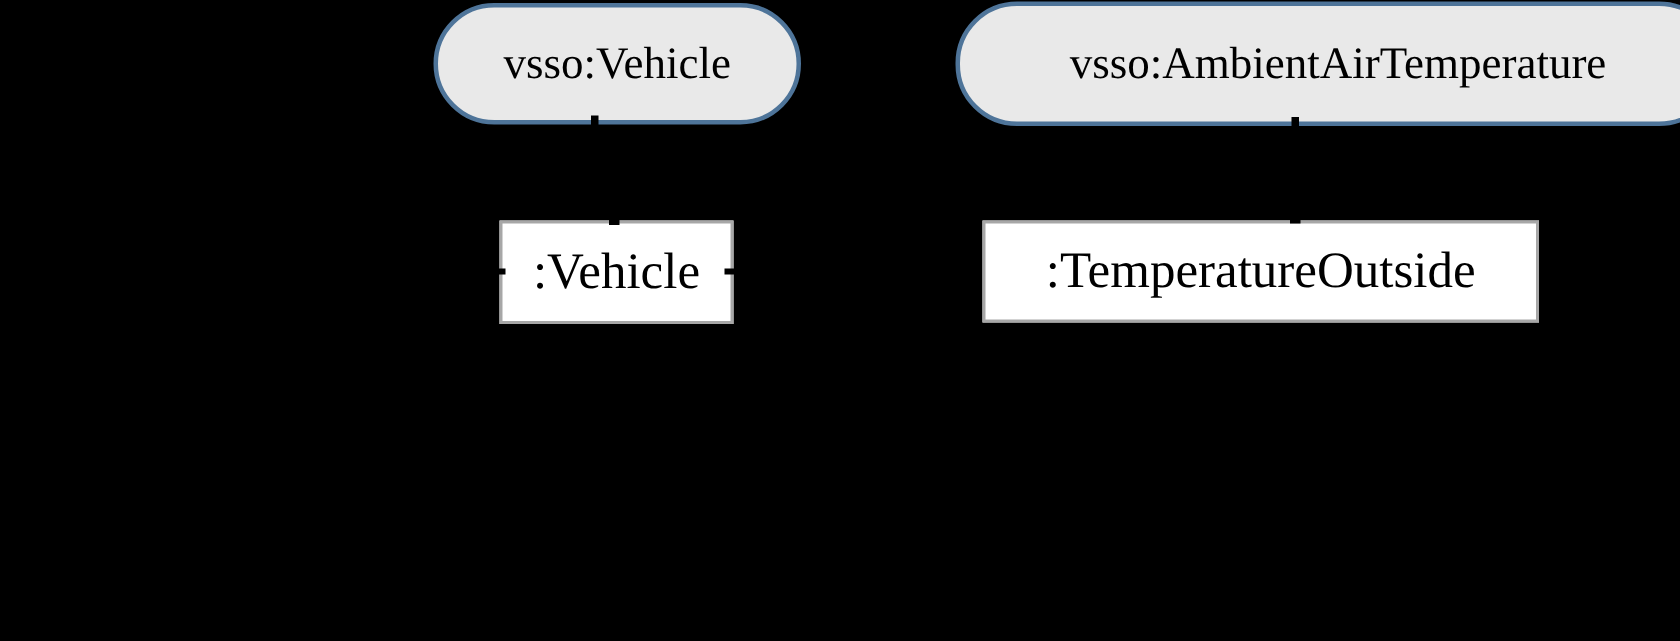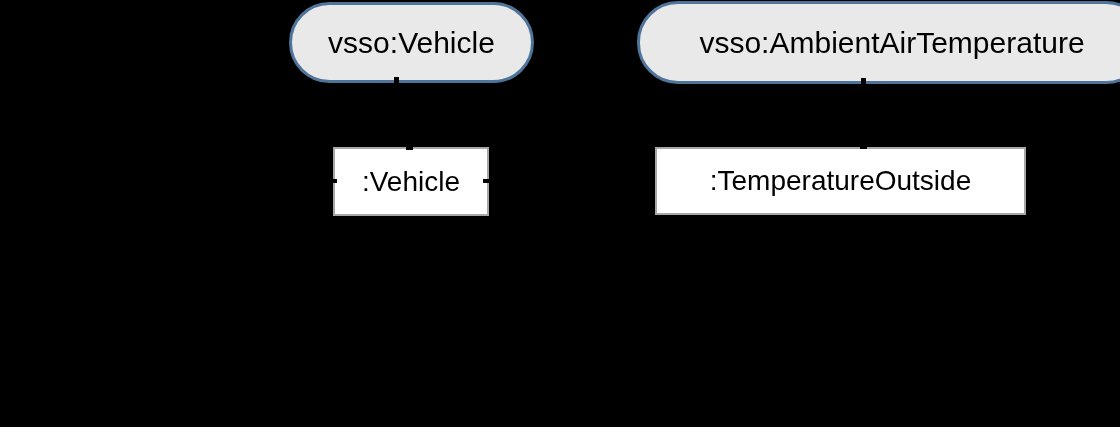--- a/index.html
+++ b/index.html
@@ -6,41 +6,41 @@
     margin: 0;
     padding: 0;
     background: #000000;
   }
   .canvas {
     position: relative;
     width: 1120px;
     height: 427px;
     background: var(--bg, #000000);
     overflow: hidden;
-    font-family: Liberation Sans, sans-serif;
+    font-family: Liberation Serif, serif;
   }
   .node {
     position: absolute;
     box-sizing: border-box;
     display: flex;
     align-items: center;
     justify-content: center;
     color: var(--label-text, #000000);
     white-space: nowrap;
   }
   .class-node {
     background: var(--class-fill, #e9e9e9);
     border: 3px solid var(--class-border, #4e7499);
     border-radius: 41px;
     font-size: 30px;
   }
   .instance-node {
     background: var(--instance-fill, #ffffff);
     border: 2px solid var(--instance-border, #a7a7a7);
-    font-size: 28px;
+    font-size: 34px;
   }
   #class-vehicle            { left: 289px; top: 2px;  width: 245px; height: 81px; }
   #class-ambient-air-temp   { left: 637px; top: 1px;  width: 510px; height: 83px; }
   #instance-vehicle         { left: 333px; top: 147px; width: 156px; height: 69px; }
   #instance-temp-outside    { left: 655px; top: 147px; width: 371px; height: 68px; }
 
   
   .tick {
     position: absolute;
     background: var(--connector, #000000);

